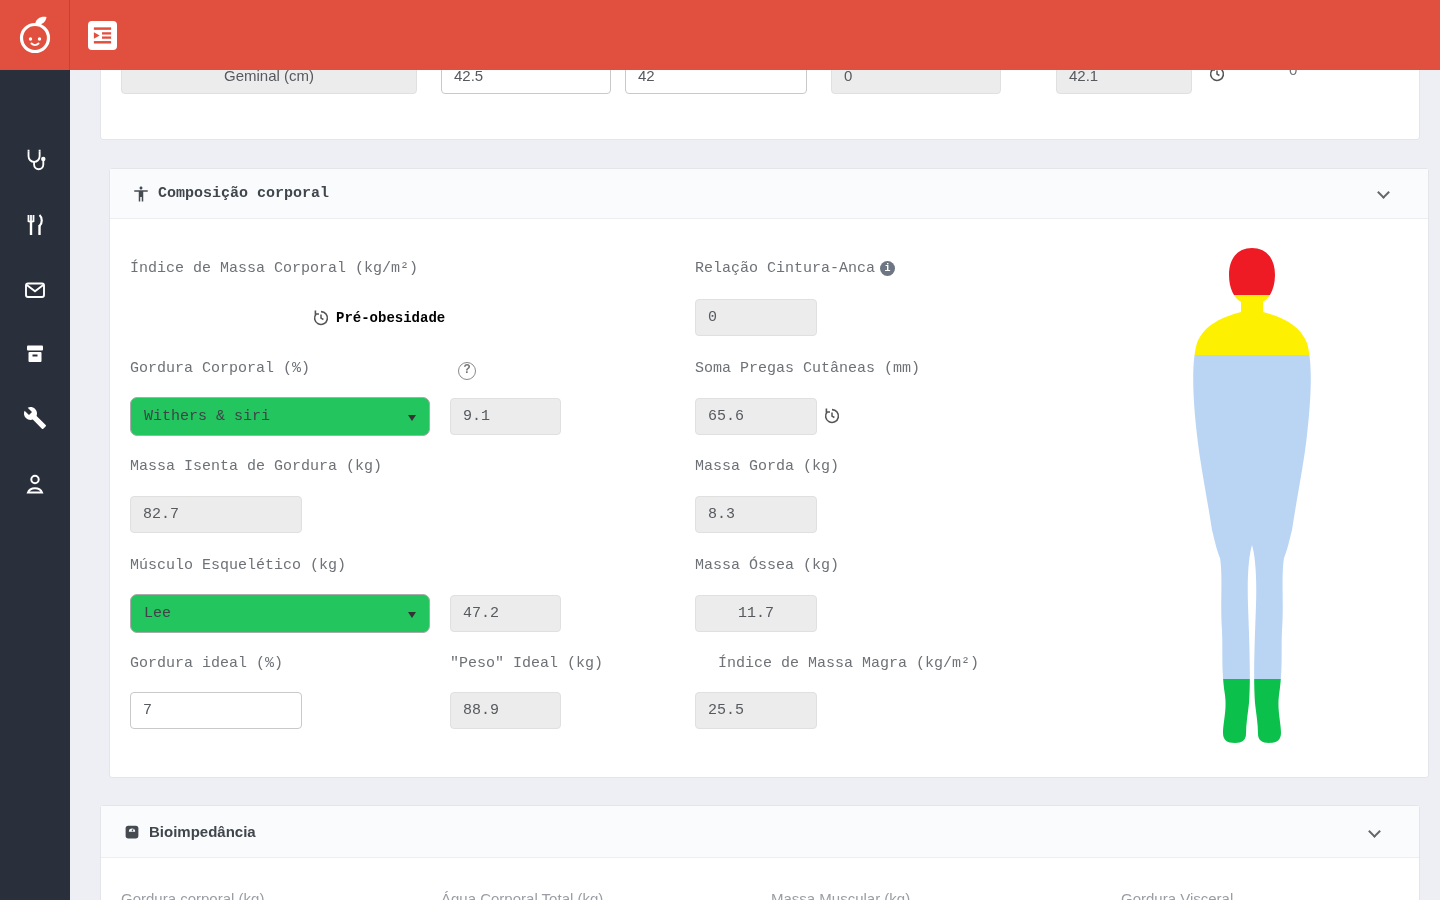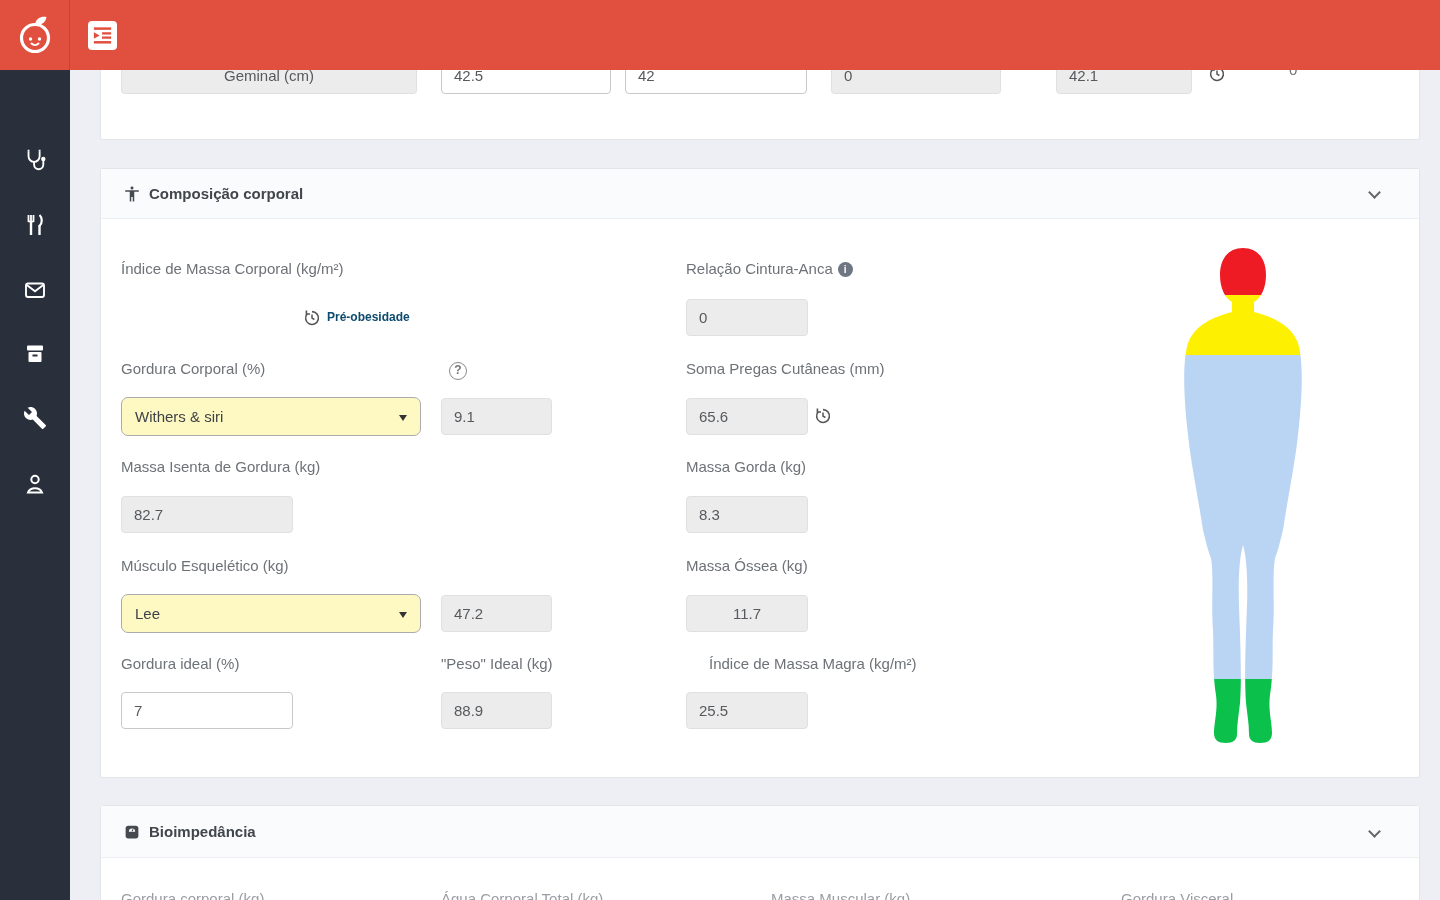--- a/index.html
+++ b/index.html
@@ -25,23 +25,23 @@
   .card-head { position:absolute; left:0; top:0; width:100%; height:50px; background:#fafbfd; border-bottom:1px solid #eceef1; display:flex; align-items:center; }
   .card-title { font-size:15px; font-weight:700; color:#41464c; margin-left:8px; }
   .head-ic { margin-left:22px; width:18px; height:18px; }
   .collapse-chev { position:absolute; right:40px; top:19px; width:9px; height:9px; border-right:2px solid #666; border-bottom:2px solid #666; transform:rotate(45deg); cursor:pointer; }
 
   
   .lbl { position:absolute; font-size:15px; color:#6e7277; white-space:nowrap; }
   .inp { position:absolute; height:37px; border-radius:4px; font-size:15px; line-height:35px; padding:0 12px; color:#565a5e; white-space:nowrap; overflow:hidden; }
   .inp.gray { background:#ececec; border:1px solid #e0e0e0; }
   .inp.white { background:#fff; border:1px solid #c9c9c9; }
-  .sel { position:absolute; height:39px; background:#fef9c3; border:1px solid #ababab; border-radius:7px; font-size:15px; line-height:37px; padding:0 30px 0 13px; color:#3f4347; cursor:pointer; }
+  .sel { position:absolute; height:39px; background:#22c55e; border:1px solid #ababab; border-radius:7px; font-size:15px; line-height:37px; padding:0 30px 0 13px; color:#3f4347; cursor:pointer; }
   .sel .caret { position:absolute; right:13px; top:17px; width:0; height:0; border-left:4.5px solid transparent; border-right:4.5px solid transparent; border-top:6px solid #333; }
-  .status-warn { position:absolute; font-size:12px; font-weight:700; color:#0c4a6e; white-space:nowrap; }
+  .status-warn { position:absolute; font-size:14px; font-weight:700; color:#000000; white-space:nowrap; }
   .ic-restore { position:absolute; width:18px; height:18px; cursor:pointer; }
   .ic-help { position:absolute; width:18px; height:18px; border:1.5px solid #8a8a8a; border-radius:50%; color:#777; font-size:12px; font-weight:700; text-align:center; line-height:15px; cursor:pointer; background:#fff; }
   .ic-info { display:inline-block; width:15px; height:15px; background:#6d7682; border-radius:50%; color:#fff; font-size:10px; font-weight:700; text-align:center; line-height:15px; vertical-align:1px; margin-left:5px; cursor:pointer; }
 
   .partial-lbl { position:absolute; font-size:15px; color:#9a9ea4; white-space:nowrap; }
 </style>
 </head>
 <body>
 
 <div class="app">
@@ -53,21 +53,21 @@
     <div class="inp gray" style="left:730px; top:16px; width:170px;">0</div>
     <div class="inp gray" style="left:955px; top:16px; width:136px;">42.1</div>
     <svg class="ic-restore" style="left:1107px; top:24px;" viewBox="0 0 18 18">
       <path d="M9 2.6a6.4 6.4 0 1 1-4.9 2.3" fill="none" stroke="#555" stroke-width="1.6"></path>
       <path d="M3.4 1.4v3.6h3.6" fill="none" stroke="#555" stroke-width="1.6"></path>
       <path d="M9 5.6v3.5l2.4 1.4" fill="none" stroke="#555" stroke-width="1.5"></path>
     </svg>
     <div style="position:absolute; left:1188px; top:20px; font-size:15px; color:#6e7277;">0</div>
   </div>
 
-  <div class="card" style="left:100px; top:168px; width:1320px; height:610px;">
+  <div class="card" style="left:109px; top:168px; width:1320px; height:610px;font-family:Liberation Mono, monospace;">
     <div class="card-head">
       <svg class="head-ic" viewBox="0 0 24 24">
         <path fill="#454a50" d="M12 2c1.1 0 2 .9 2 2s-.9 2-2 2-2-.9-2-2 .9-2 2-2zm9 7h-6v13h-2v-6h-2v6H9V9H3V7h18v2z"></path>
       </svg>
       <span class="card-title">Composição corporal</span>
     </div>
     <div class="collapse-chev"></div>
 
     <div class="lbl" style="left:20px; top:91px;">Índice de Massa Corporal (kg/m²)</div>
     <div class="lbl" style="left:585px; top:91px;"><span>Relação Cintura-Anca</span><span class="ic-info">i</span></div>

